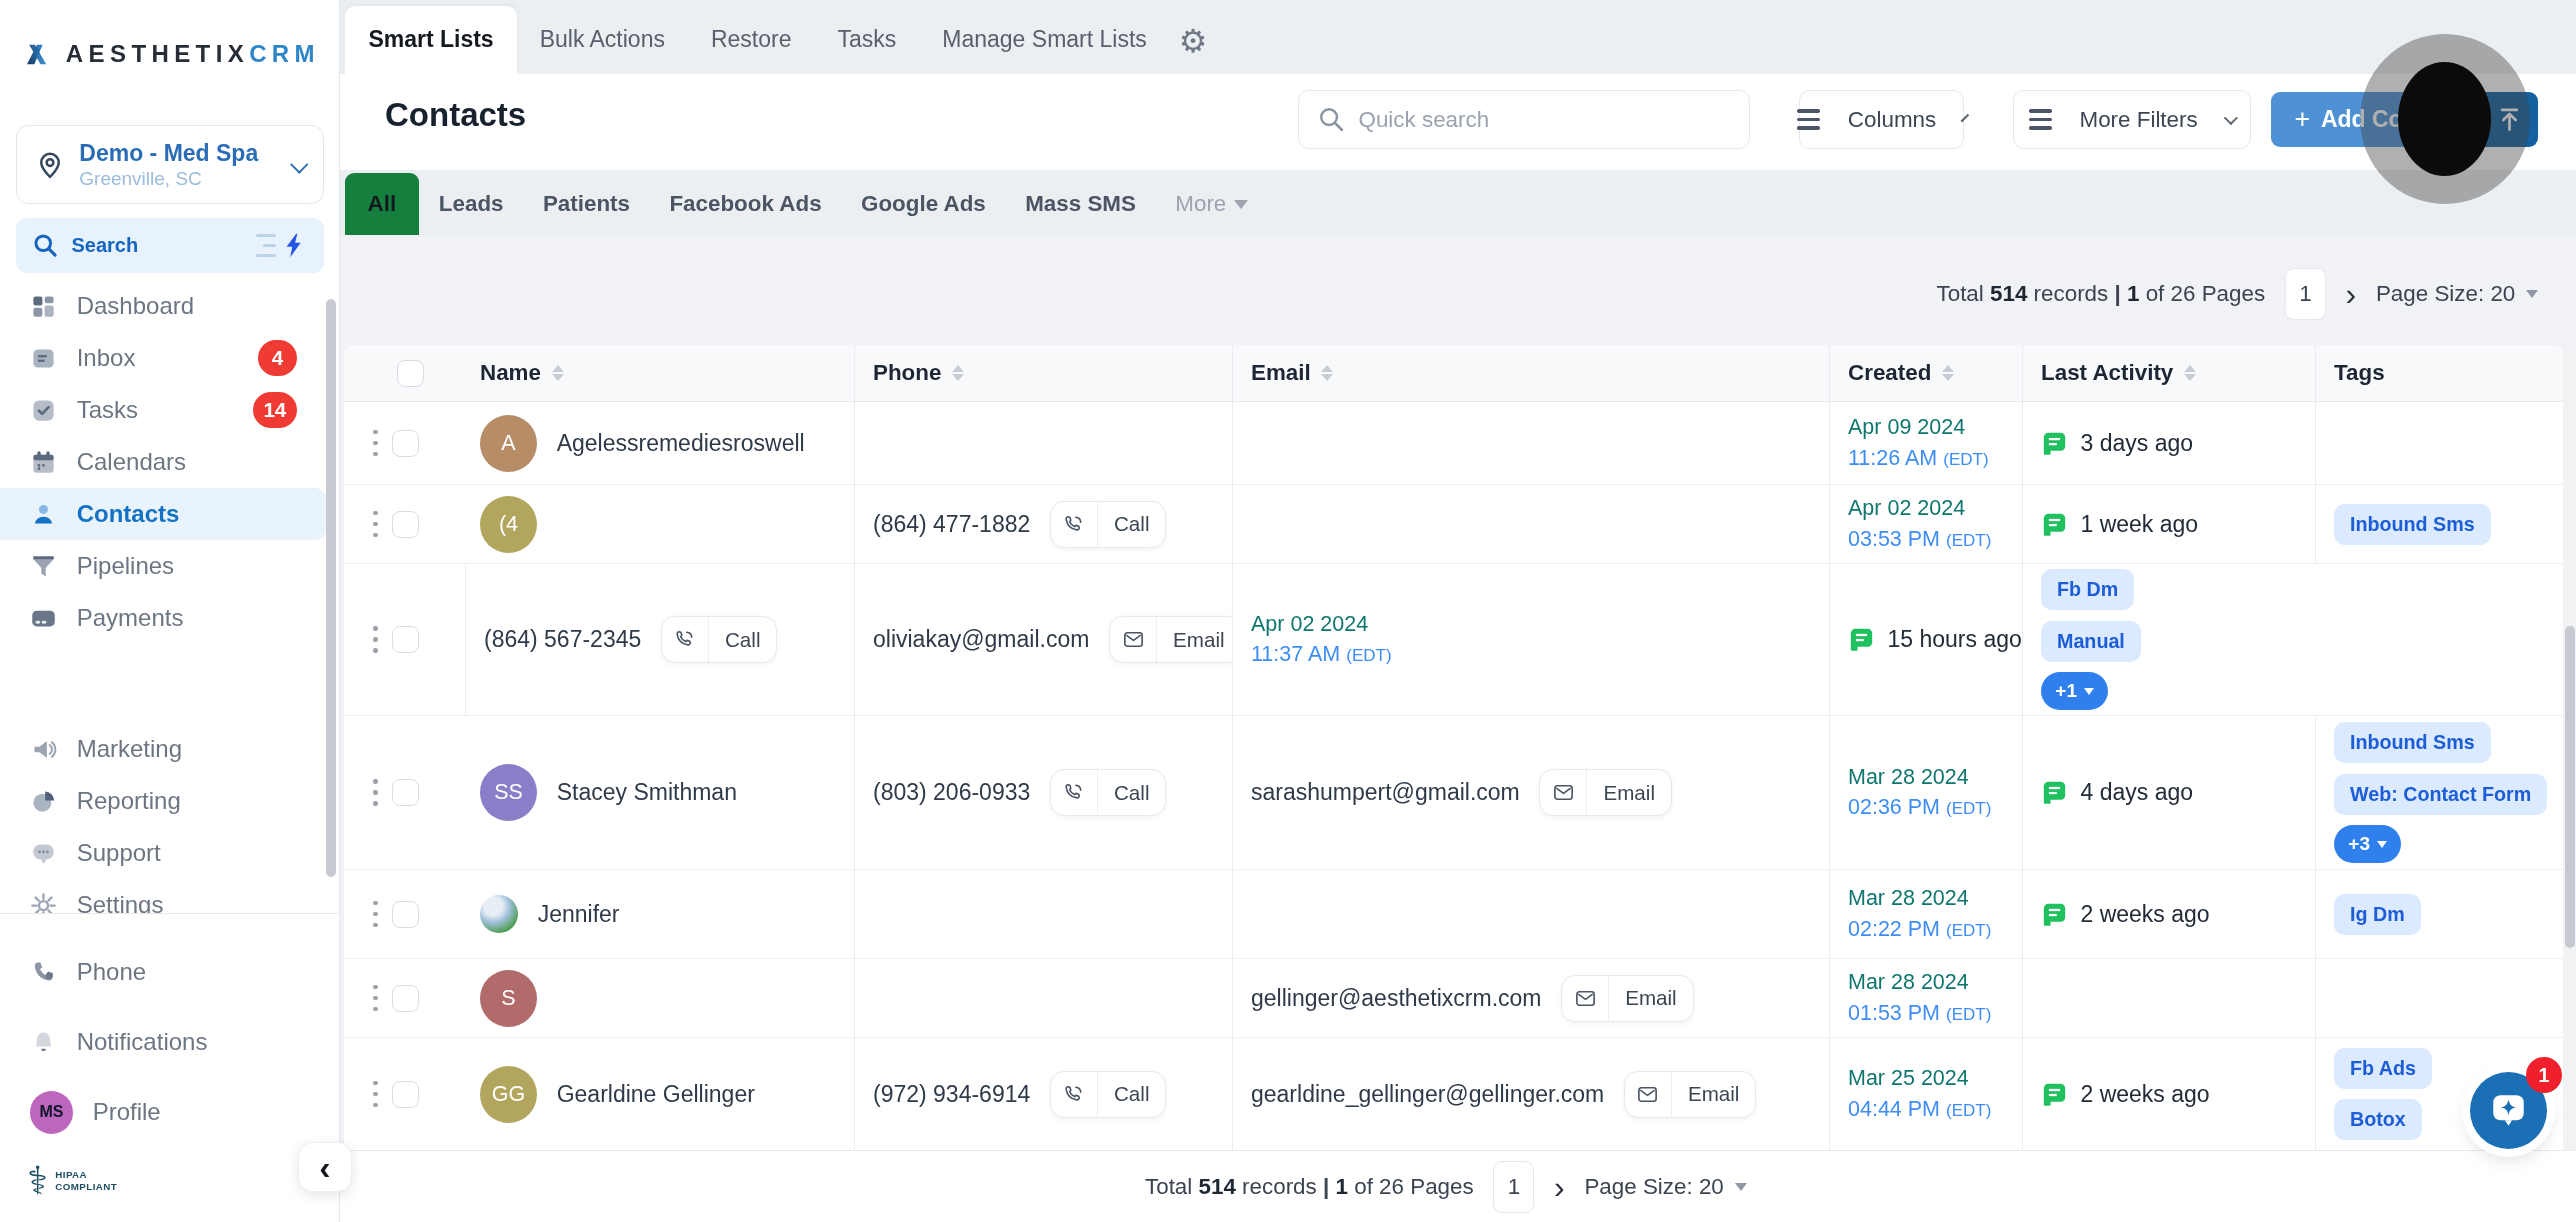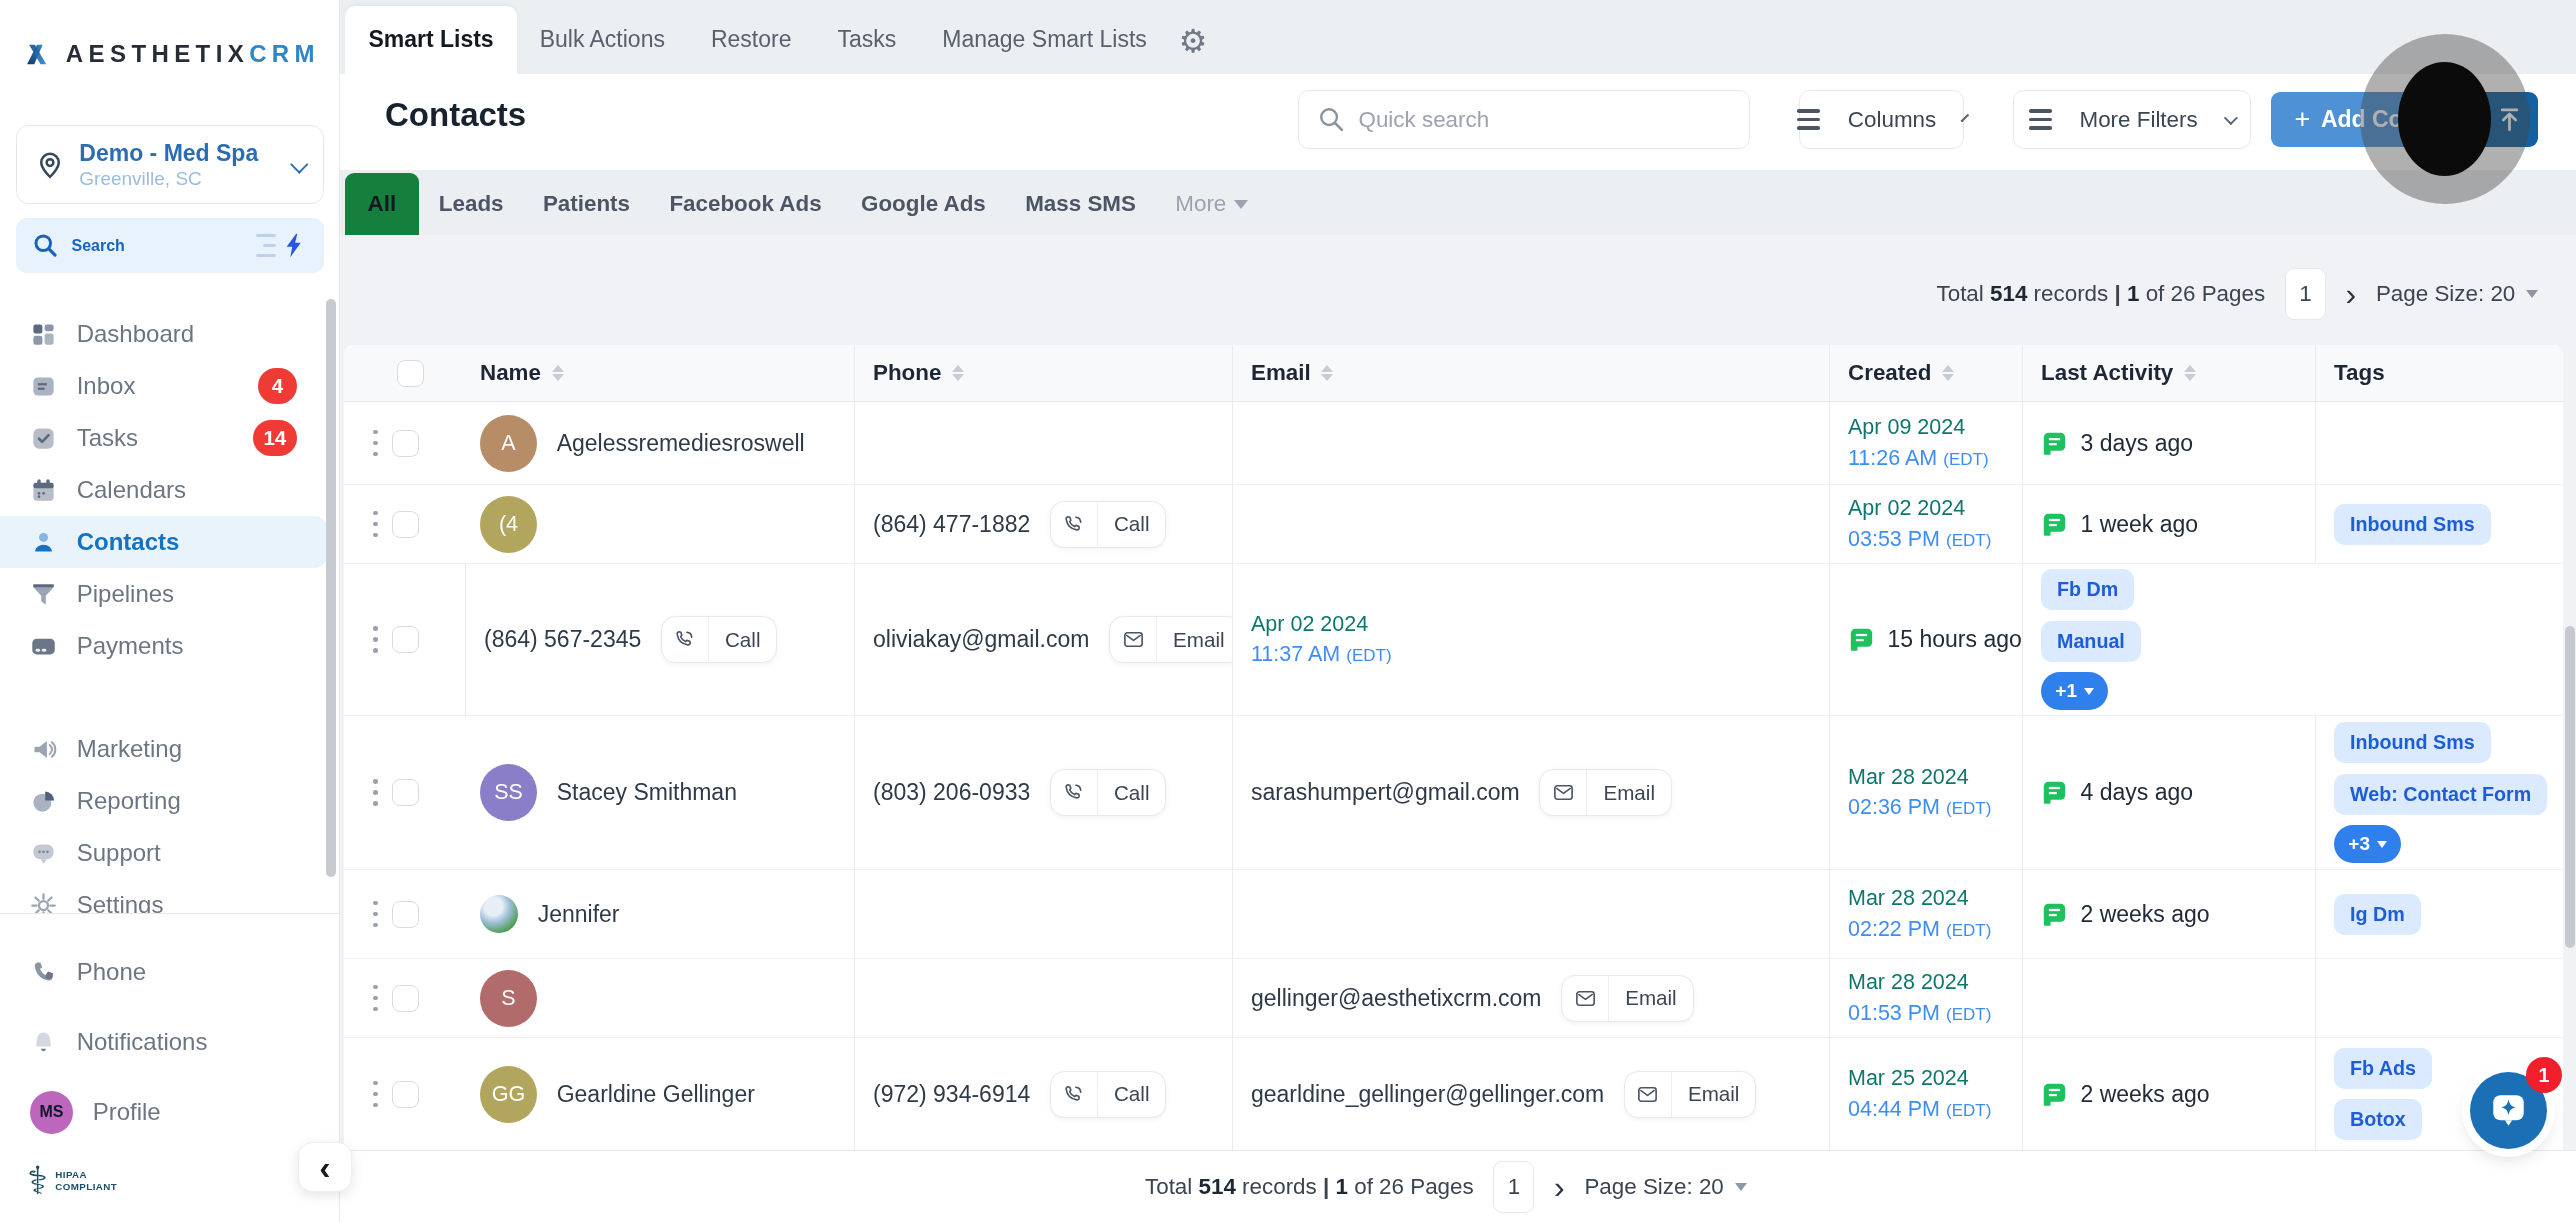--- a/index.html
+++ b/index.html
@@ -14,30 +14,30 @@
   #logo-text { font-size:24px; font-weight:600; letter-spacing:5.4px; color:#262d36; }
   #logo-text .crm { color:#2e86c8; }
   #loc-card { left:16px; top:125px; width:308px; height:79px; background:#fff; border:0.9px solid #e4e7ec; border-radius:12.5px;
     display:flex; align-items:center; padding:0 18px; gap:14.3px; }
   #loc-name { font-size:23px; font-weight:700; color:#2a6cb5; line-height:29px; }
   #loc-city { font-size:19px; color:#9cbcdc; }
   #loc-card .chev { margin-left:auto; }
   .chev { width:12.5px; height:12.5px; border-right:2.7px solid #2a6cb5; border-bottom:2.7px solid #2a6cb5; transform:rotate(45deg); }
   #side-search { left:16px; top:218px; width:308px; height:55px; background:#e8f2fc; border-radius:10.7px;
     display:flex; align-items:center; padding:0 16px; gap:12.5px; }
-  #side-search .lbl { font-size:16px; font-weight:700; color:#1565c0; }
+  #side-search .lbl { font-size:20px; font-weight:700; color:#1565c0; }
   #side-search .dashes { margin-left:auto; display:flex; flex-direction:column; gap:7.2px; align-items:flex-end; }
   #side-search .dashes i { display:block; height:2.7px; background:#bcd2e8; border-radius:1.8px; }
   .menu-item { display:flex; align-items:center; gap:19.7px; height:52px; padding-left:30px; width:327px; cursor:pointer; }
   .menu-item .lbl { font-size:24px; color:#6c7683; }
   .menu-item.active { background:#e9f3fb; border-radius:0 12.5px 12.5px 0; }
   .menu-item.active .lbl { color:#1472c4; font-weight:600; }
   .badge { margin-left:auto; margin-right:30px; min-width:39px; height:36px; background:#ef3b34; color:#fff;
     border-radius:894px; font-size:20.6px; font-weight:700; display:flex; align-items:center; justify-content:center; padding:0 10.7px; }
-  #menu-main { left:0; top:308px;text-align:right; }
+  #menu-main { left:0; top:280px;text-align:right; }
   #menu-secondary { left:0; top:723px; width:340px; height:191px; overflow:hidden; border-bottom:0.9px solid #e7e9ed; }
   #menu-bottom { left:0; top:937px; }
   #menu-bottom .menu-item { height:70px; }
   #profile-avatar { width:43px; height:43px; border-radius:50%; background:#bd66bd; color:#0f172a; font-size:16px; font-weight:700;
     display:flex; align-items:center; justify-content:center;text-align:center; }
   #side-scrollbar { left:326px; top:299px; width:9.8px; height:578px; background:#c7cbd1; border-radius:5.4px; }
   #hipaa { left:27px; top:1161px; display:flex; align-items:center; gap:7.2px; color:#1d4e66; }
   #hipaa .glyph { font-size:39px; line-height:39px; }
   #hipaa .txt { font-size:9.8px; font-weight:700; letter-spacing:0.4px; line-height:11.6px; }
   #collapse-btn { left:298px; top:1142px; width:54px; height:50px; background:#fff; border:0.9px solid #eceef1; border-radius:14.3px;

